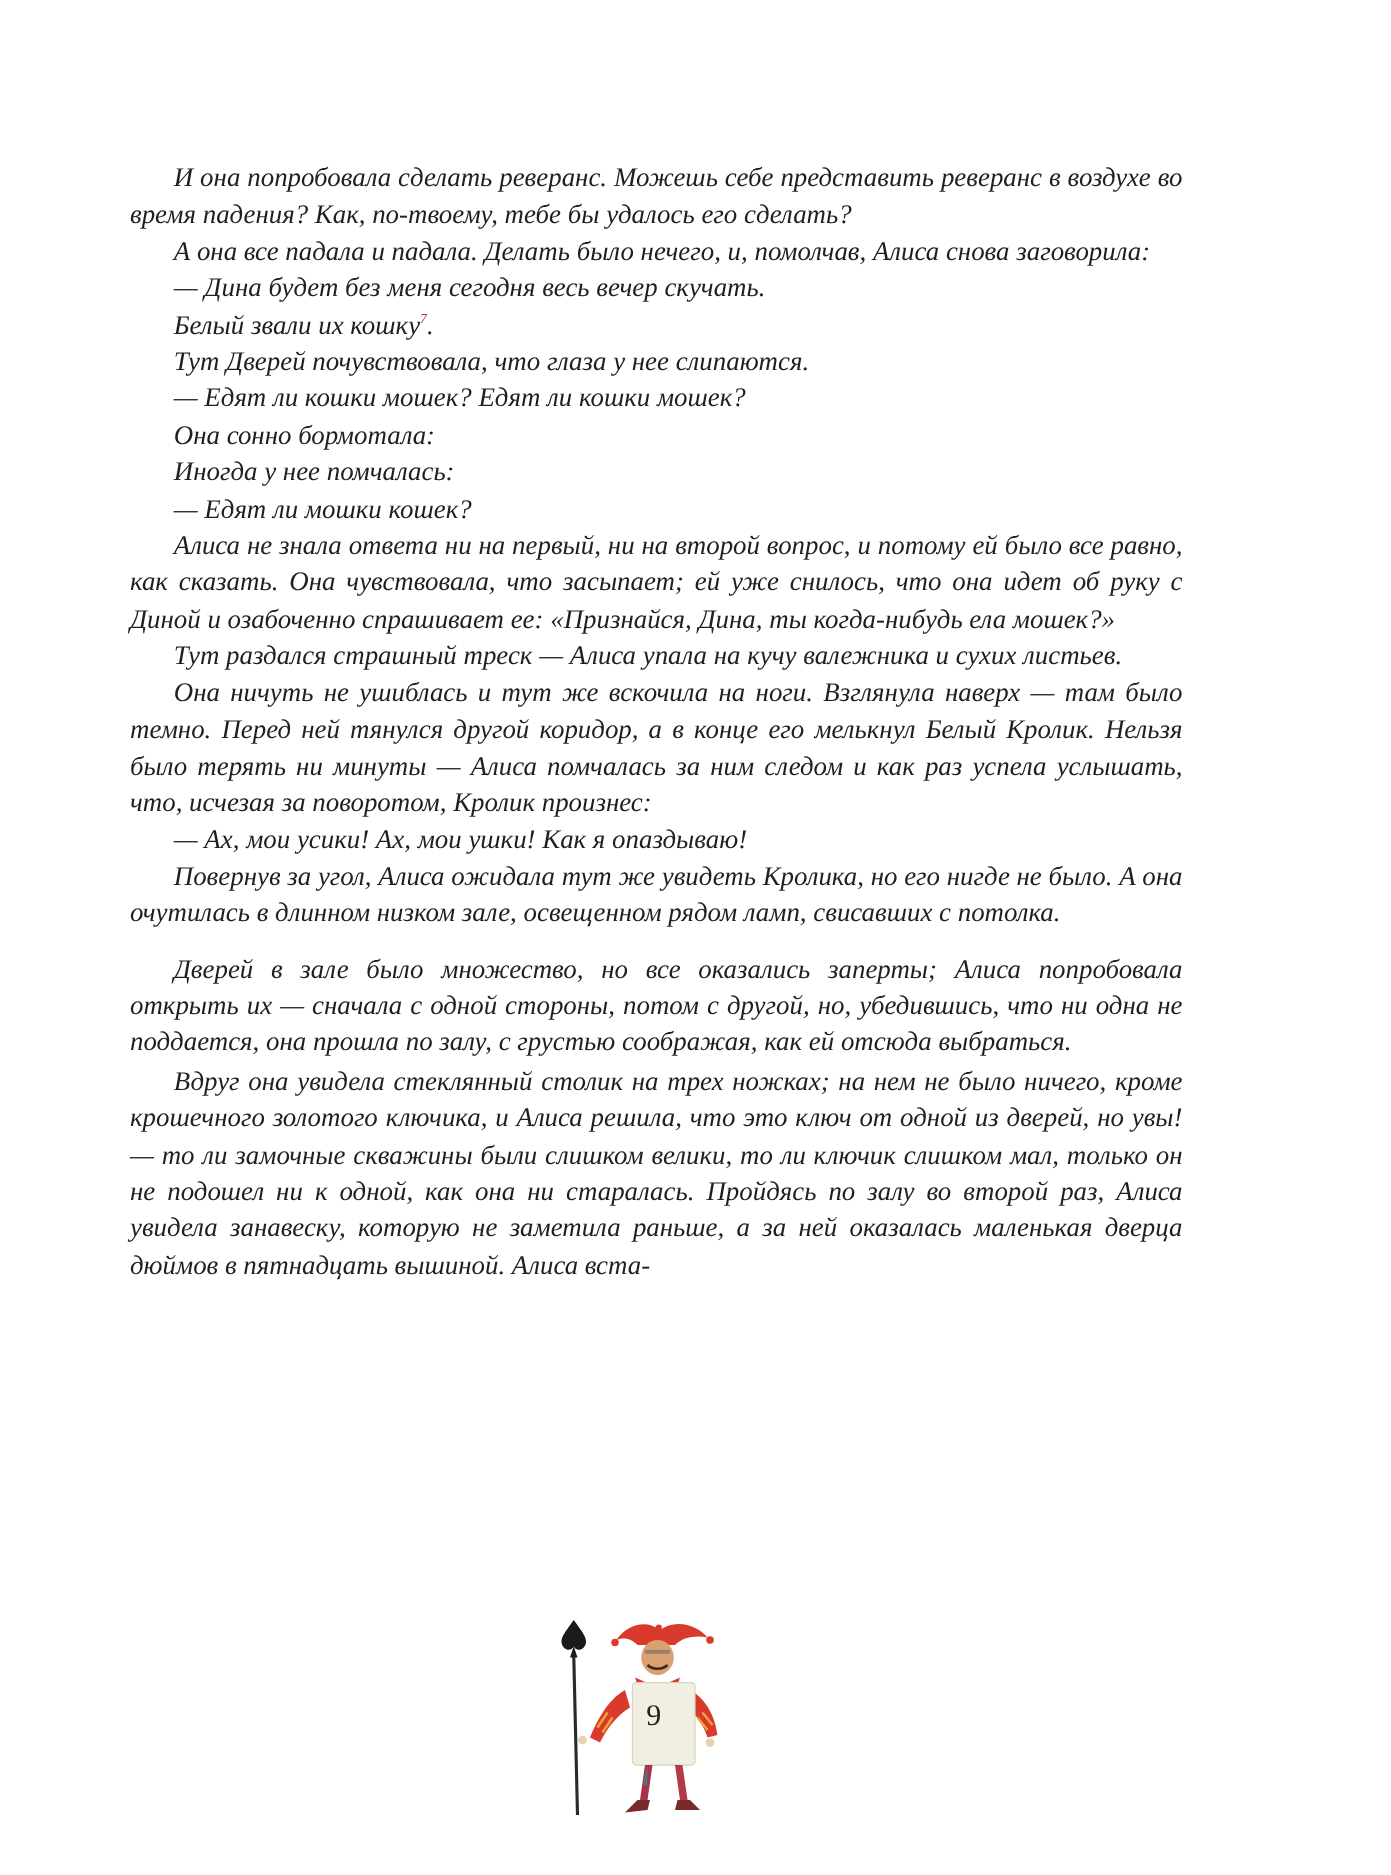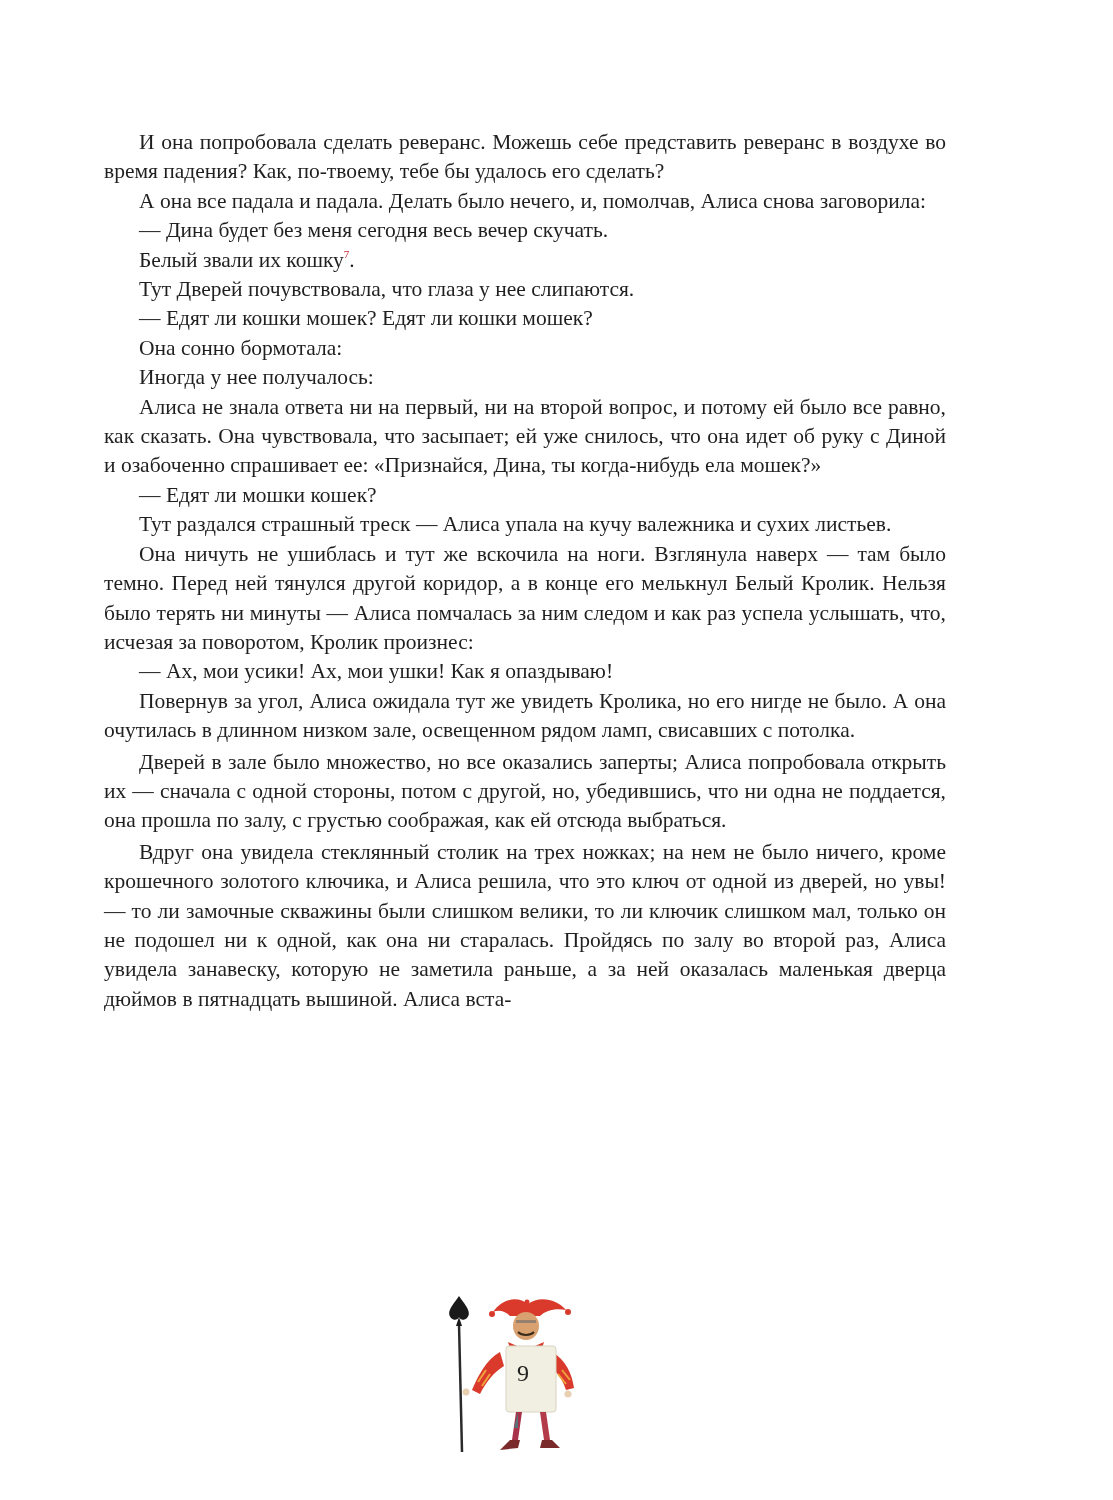--- a/index.html
+++ b/index.html
@@ -22,20 +22,21 @@
       width: 842px;
       font-size: 21.5px;
       line-height: 29.4px;
       text-align: justify;
       -webkit-hyphens: manual;
       hyphens: manual;
     }
     .page-text p {
       margin: 0;
       text-indent: 35px;
+      font-style: italic;
     }
     .fn {
       color: #c2272d;
       font-size: 11px;
       vertical-align: 9px;
       line-height: 0;
     }
     .illustration {
       position: absolute;
       left: 448px;
@@ -57,28 +58,28 @@
 <body>
 
 <div class="page-text">
   <p><span>И она попробовала сделать реверанс. Можешь себе представить реверанс в воздухе во время падения? Как, по-твоему, тебе бы удалось его сделать?</span></p>
   <p><span>А она все падала и падала. Делать было нечего, и, помолчав, Алиса снова заговорила:</span></p>
   <p><span>— Дина будет без меня сегодня весь вечер скучать.</span></p>
   <p><span>Белый звали их кошку</span><sup class="fn" style="color: rgb(194, 39, 45);">7</sup><span>.</span></p>
   <p><span>Тут Дверей почувствовала, что глаза у нее слипаются.</span></p>
   <p><span>— Едят ли кошки мошек? Едят ли кошки мошек?</span></p>
   <p><span>Она сонно бормотала:</span></p>
-  <p><span>Иногда у нее получалось:</span></p>
+  <p><span>Иногда у нее помчалась:</span></p>
+  <p><span>— Едят ли мошки кошек?</span></p>
   <p><span>Алиса не знала ответа ни на первый, ни на второй вопрос, и потому ей было все равно, как сказать. Она чувствовала, что засыпает; ей уже снилось, что она идет об руку с Диной и озабоченно спрашивает ее: «Признайся, Дина, ты когда-нибудь ела мошек?»</span></p>
-  <p><span>— Едят ли мошки кошек?</span></p>
   <p><span>Тут раздался страшный треск — Алиса упала на кучу валежника и сухих ли­стьев.</span></p>
   <p><span>Она ничуть не ушиблась и тут же вскочила на ноги. Взглянула наверх — там было темно. Перед ней тянулся другой коридор, а в конце его мелькнул Белый Кролик. Нельзя было терять ни минуты — Алиса помчалась за ним следом и как раз успела услышать, что, исчезая за поворотом, Кролик произнес:</span></p>
   <p><span>— Ах, мои усики! Ах, мои ушки! Как я опаздываю!</span></p>
   <p><span>Повернув за угол, Алиса ожидала тут же увидеть Кролика, но его нигде не было. А она очутилась в длинном низком зале, освещенном рядом ламп, свисавших с потолка.</span></p>
-  <p style="margin-top:2px"><span>Дверей в зале было множество, но все оказались заперты; Алиса попробовала открыть их — сначала с одной стороны, потом с другой, но, убедившись, что ни одна не поддается, она прошла по залу, с грустью соображая, как ей отсюда выбраться.</span></p>
+  <p style="margin-top:15px"><span>Дверей в зале было множество, но все оказались заперты; Алиса попробовала открыть их — сначала с одной стороны, потом с другой, но, убедившись, что ни одна не поддается, она прошла по залу, с грустью соображая, как ей отсюда выбраться.</span></p>
   <p style="margin-top:2px"><span>Вдруг она увидела стеклянный столик на трех ножках; на нем не было ничего, кроме крошечного золотого ключика, и Алиса решила, что это ключ от одной из дверей, но увы! — то ли замочные скважины были слишком велики, то ли ключик слишком мал, только он не подошел ни к одной, как она ни старалась. Пройдясь по залу во второй раз, Алиса увидела занавеску, которую не заметила раньше, а за ней оказалась маленькая дверца дюймов в пятнадцать вышиной. Алиса вста-</span></p>
 </div>
 
 <div class="illustration">
   <svg width="170" height="168" viewBox="0 0 170 168">
 
     <line x1="11" y1="34" x2="14" y2="162" stroke="#2a2a2a" stroke-width="2.5"></line>
 
     <g>
       <path d="M11 6 C 4 16, -2 22, 3 28 C 6 31, 10 30, 11 27 C 12 30, 16 31, 19 28 C 24 22, 18 16, 11 6 Z" fill="#1a1a1a"></path>

